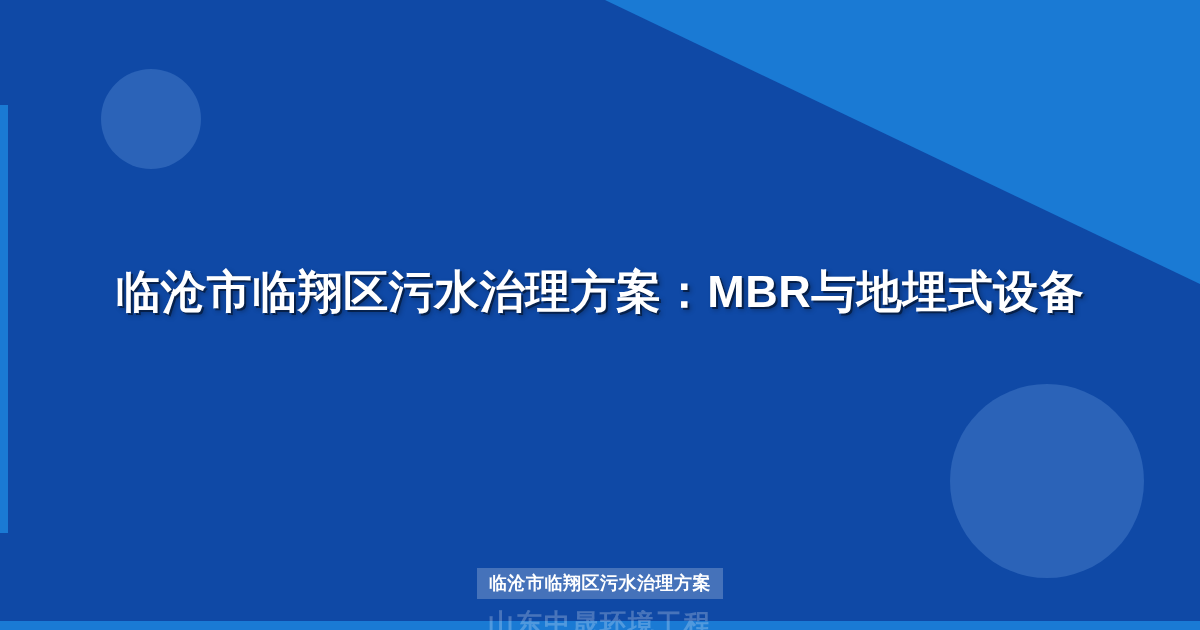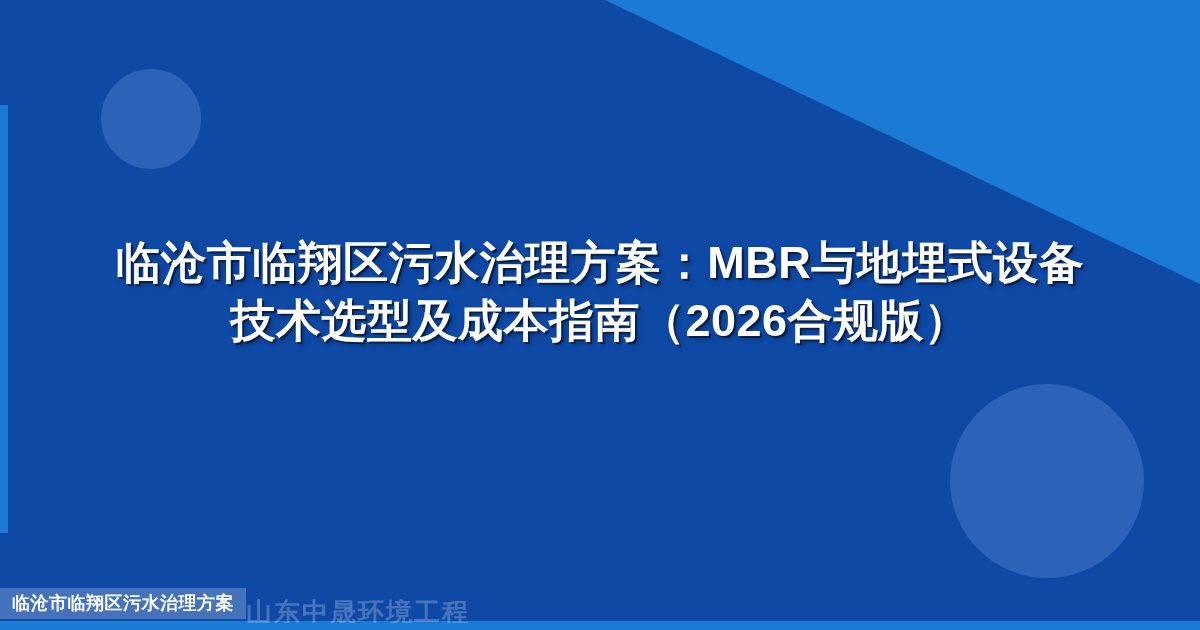--- a/index.html
+++ b/index.html
@@ -107,21 +107,21 @@
     white-space: nowrap;
   }
 
   
   .footer-block {
     position: absolute;
     left: 0;
     bottom: 0;
     width: 1200px;
     display: flex;
-    flex-direction: row;
+    flex-direction: column;
     align-items: center;
   }
 
   .source-badge {
     display: inline-block;
     background: rgba(225, 233, 244, 0.26);
     color: #ffffff;
     font-size: 18px;
     font-weight: bold;
     line-height: 1;
@@ -155,21 +155,20 @@
 
   <div class="bg-circle bottom-right"></div>
 
   <div class="edge-strip-left"></div>
 
   <div class="edge-strip-bottom"></div>
 
   <div class="title-wrap">
     <h1 class="cover-title">
       <span class="title-line">临沧市临翔区污水治理方案：MBR与地埋式设备</span>
-      <span class="title-line">技术选型及成本指南（2026合规版）</span>
     </h1>
   </div>
 
   <div class="footer-block">
     <div class="source-badge">临沧市临翔区污水治理方案</div>
     <div class="watermark">山东中晟环境工程</div>
   </div>
 
 </div>
 

